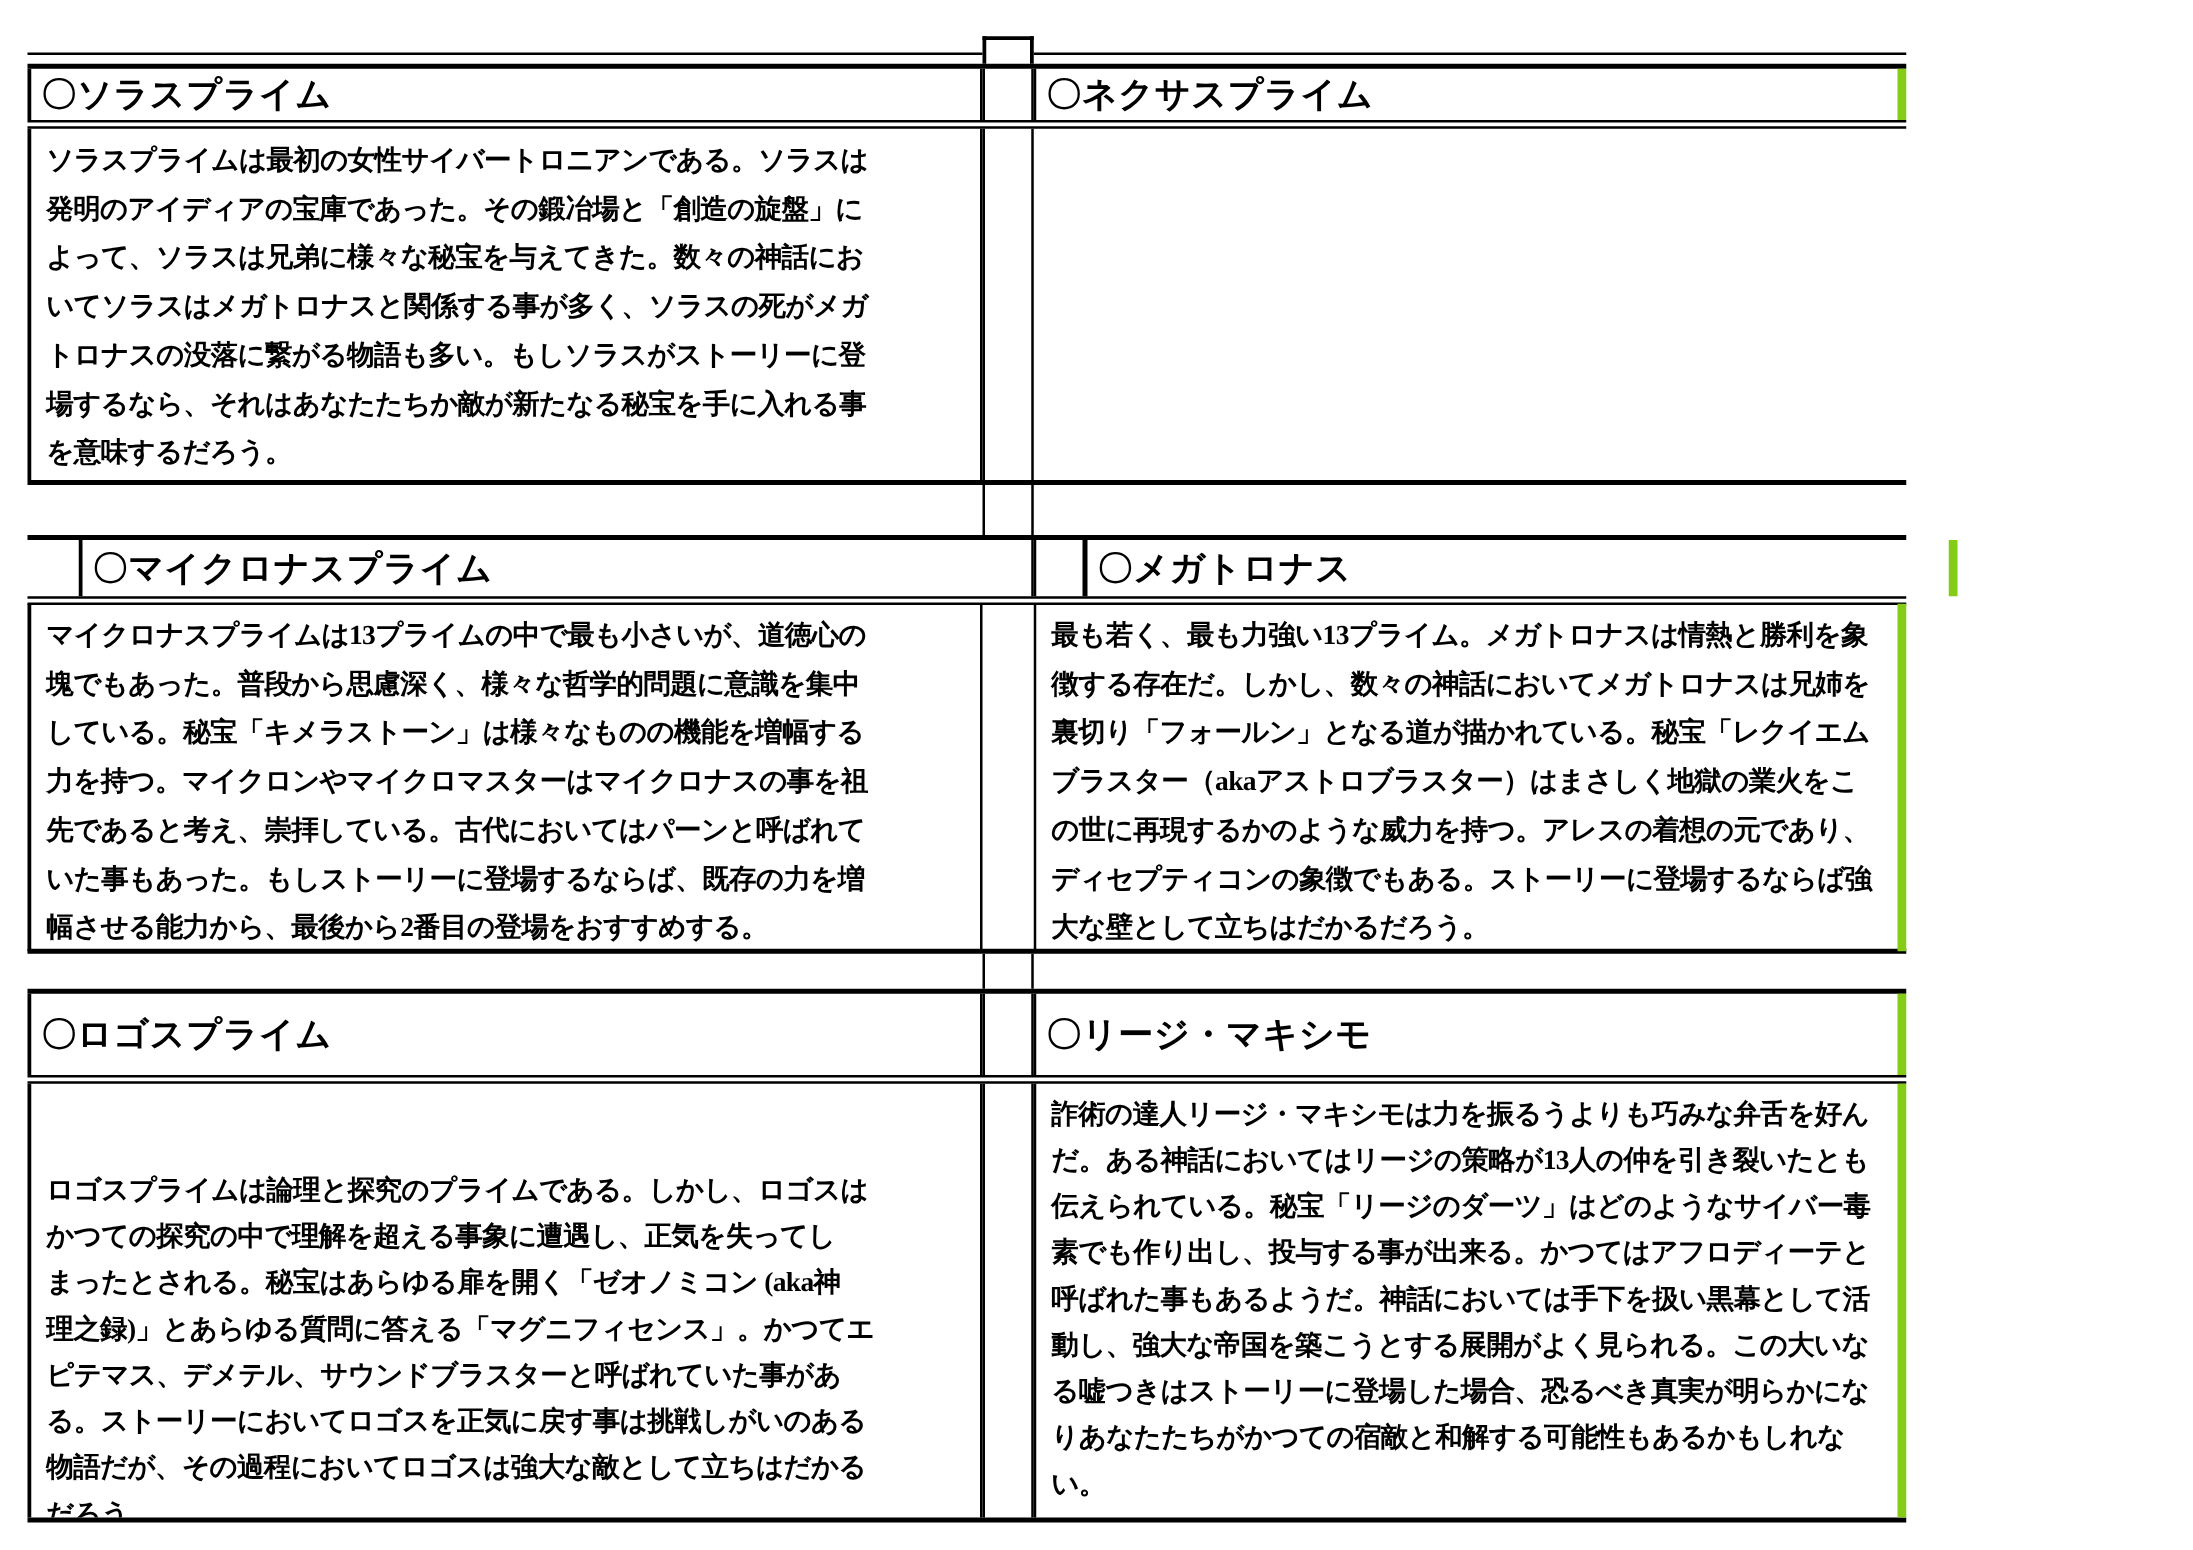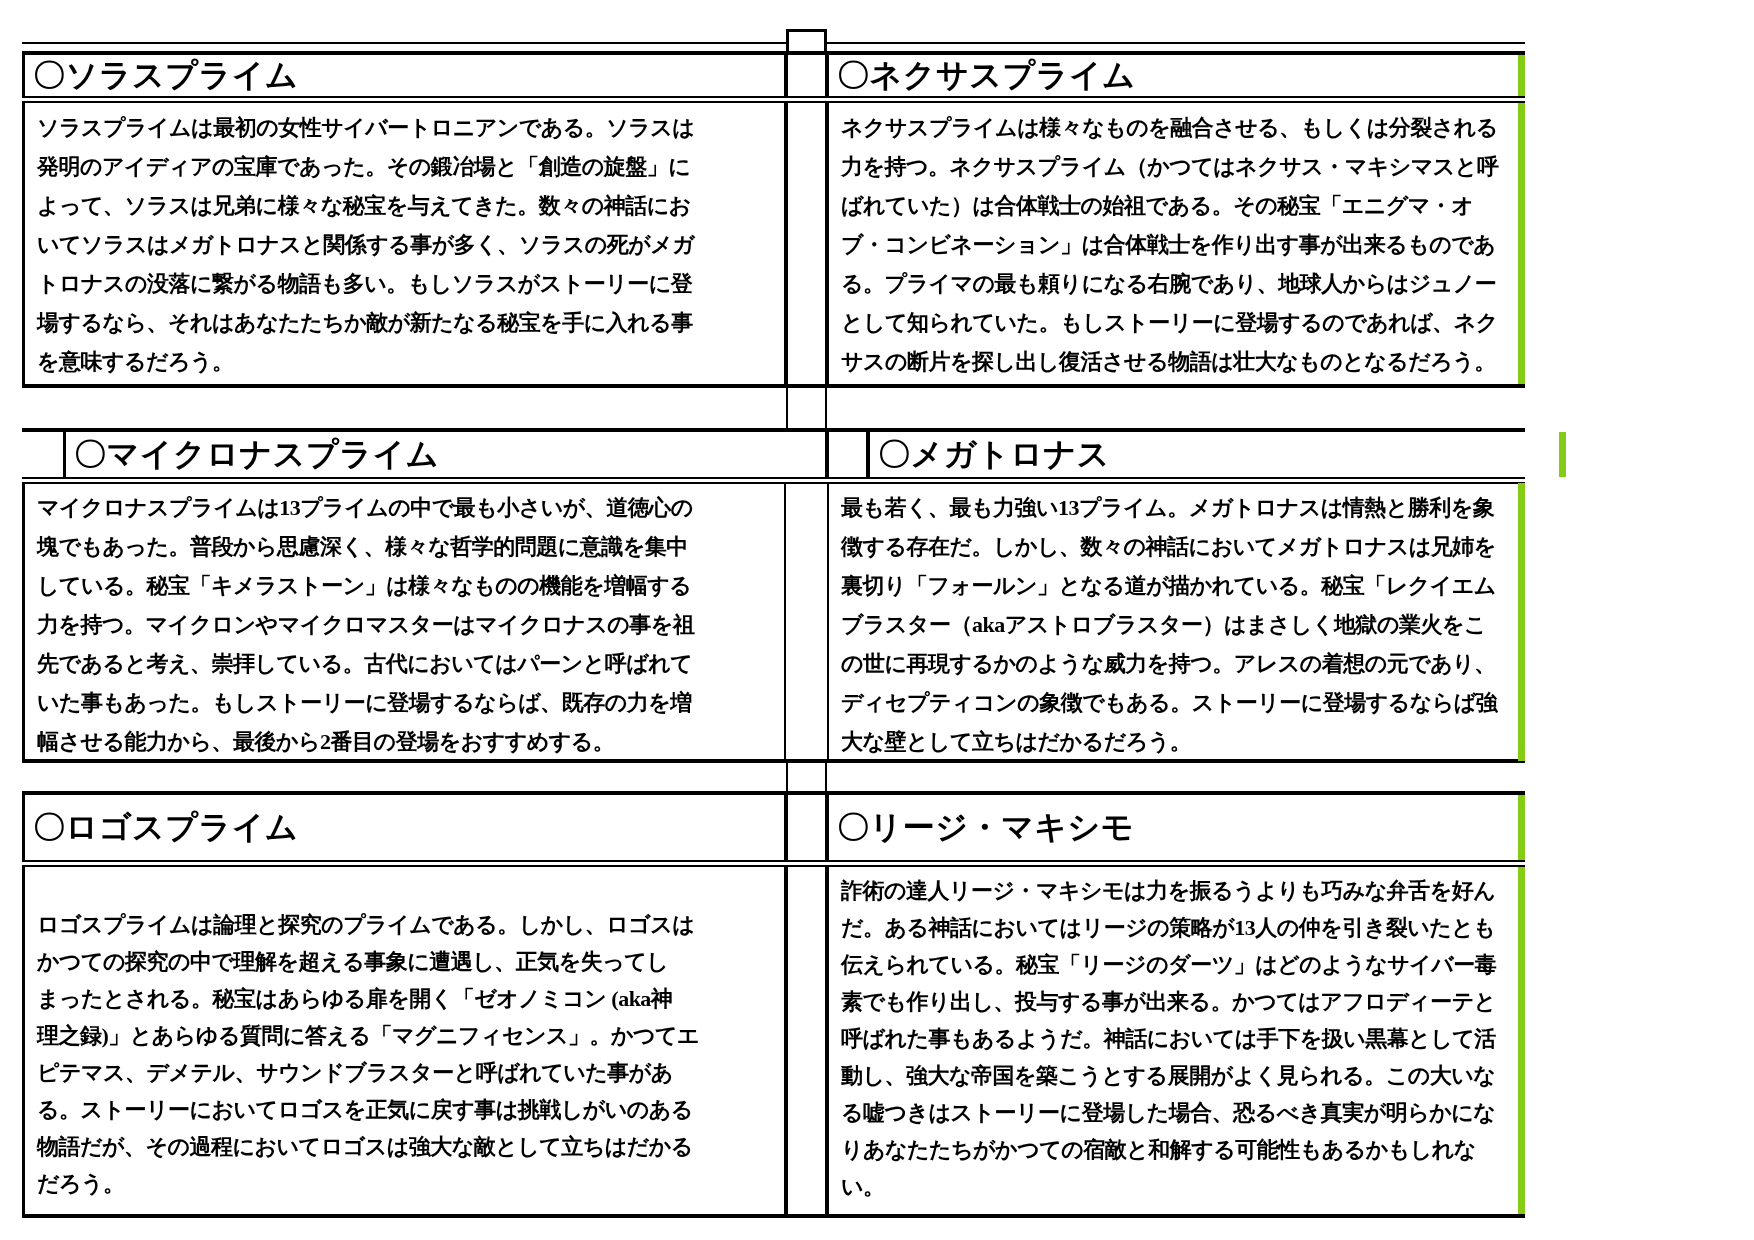--- a/index.html
+++ b/index.html
@@ -34,34 +34,34 @@
   .row-body { border-bottom: 4px solid #000; }
   .row-b1 { height: 285px; }
   .row-b2 { height: 279px; align-items: center; }
   .row-b3 { height: 351px; }
   .row-g1 { height: 40px; }
   .row-g2 { height: 28px; }
 
   .title-cell {
     display: flex; align-items: center;
     padding-left: 8px;
-    font-size: 32px; font-weight: 600;
+    font-size: 28px; font-weight: 600;
     letter-spacing: 0.5px;
     white-space: nowrap; overflow: hidden;
   }
   .body-cell {
     padding: 5px 12px 0 12px;
     font-size: 22px; font-weight: 600;
     line-height: 39px;
     letter-spacing: -0.5px;
     white-space: pre-line;
     overflow: hidden;
   }
   .row-b3 .body-cell { line-height: 37px; }
-  .pad-top-extra { padding-top: 39px; }
+  .pad-top-extra { padding-top: 66px; }
 </style>
 </head>
 <body>
 
 <div class="sheet">
   <div class="grid">
 
     <div class="row row-stub">
       <div class="cell-left">
           <div class="stub-line"></div>
@@ -80,27 +80,20 @@
 
     <div class="row row-body row-b1">
       <div class="cell-left b-left body-cell">ソラスプライムは最初の女性サイバートロニアンである。ソラスは
 発明のアイディアの宝庫であった。その鍛冶場と「創造の旋盤」に
 よって、ソラスは兄弟に様々な秘宝を与えてきた。数々の神話にお
 いてソラスはメガトロナスと関係する事が多く、ソラスの死がメガ
 トロナスの没落に繋がる物語も多い。もしソラスがストーリーに登
 場するなら、それはあなたたちか敵が新たなる秘宝を手に入れる事
 を意味するだろう。</div>
       <div class="cell-mid b-mid"></div>
-      <div class="cell-right b-right body-cell">ネクサスプライムは様々なものを融合させる、もしくは分裂される
-力を持つ。ネクサスプライム（かつてはネクサス・マキシマスと呼
-ばれていた）は合体戦士の始祖である。その秘宝「エニグマ・オ
-ブ・コンビネーション」は合体戦士を作り出す事が出来るものであ
-る。プライマの最も頼りになる右腕であり、地球人からはジュノー
-として知られていた。もしストーリーに登場するのであれば、ネク
-サスの断片を探し出し復活させる物語は壮大なものとなるだろう。</div>
     </div>
 
     <div class="row row-g1">
       <div class="cell-left"></div>
       <div class="cell-mid b-mid"></div>
       <div class="cell-right"></div>
     </div>
 
     <div class="row row-header row-h2">
       <div class="cell-left b-left title-cell">〇マイクロナスプライム</div>

